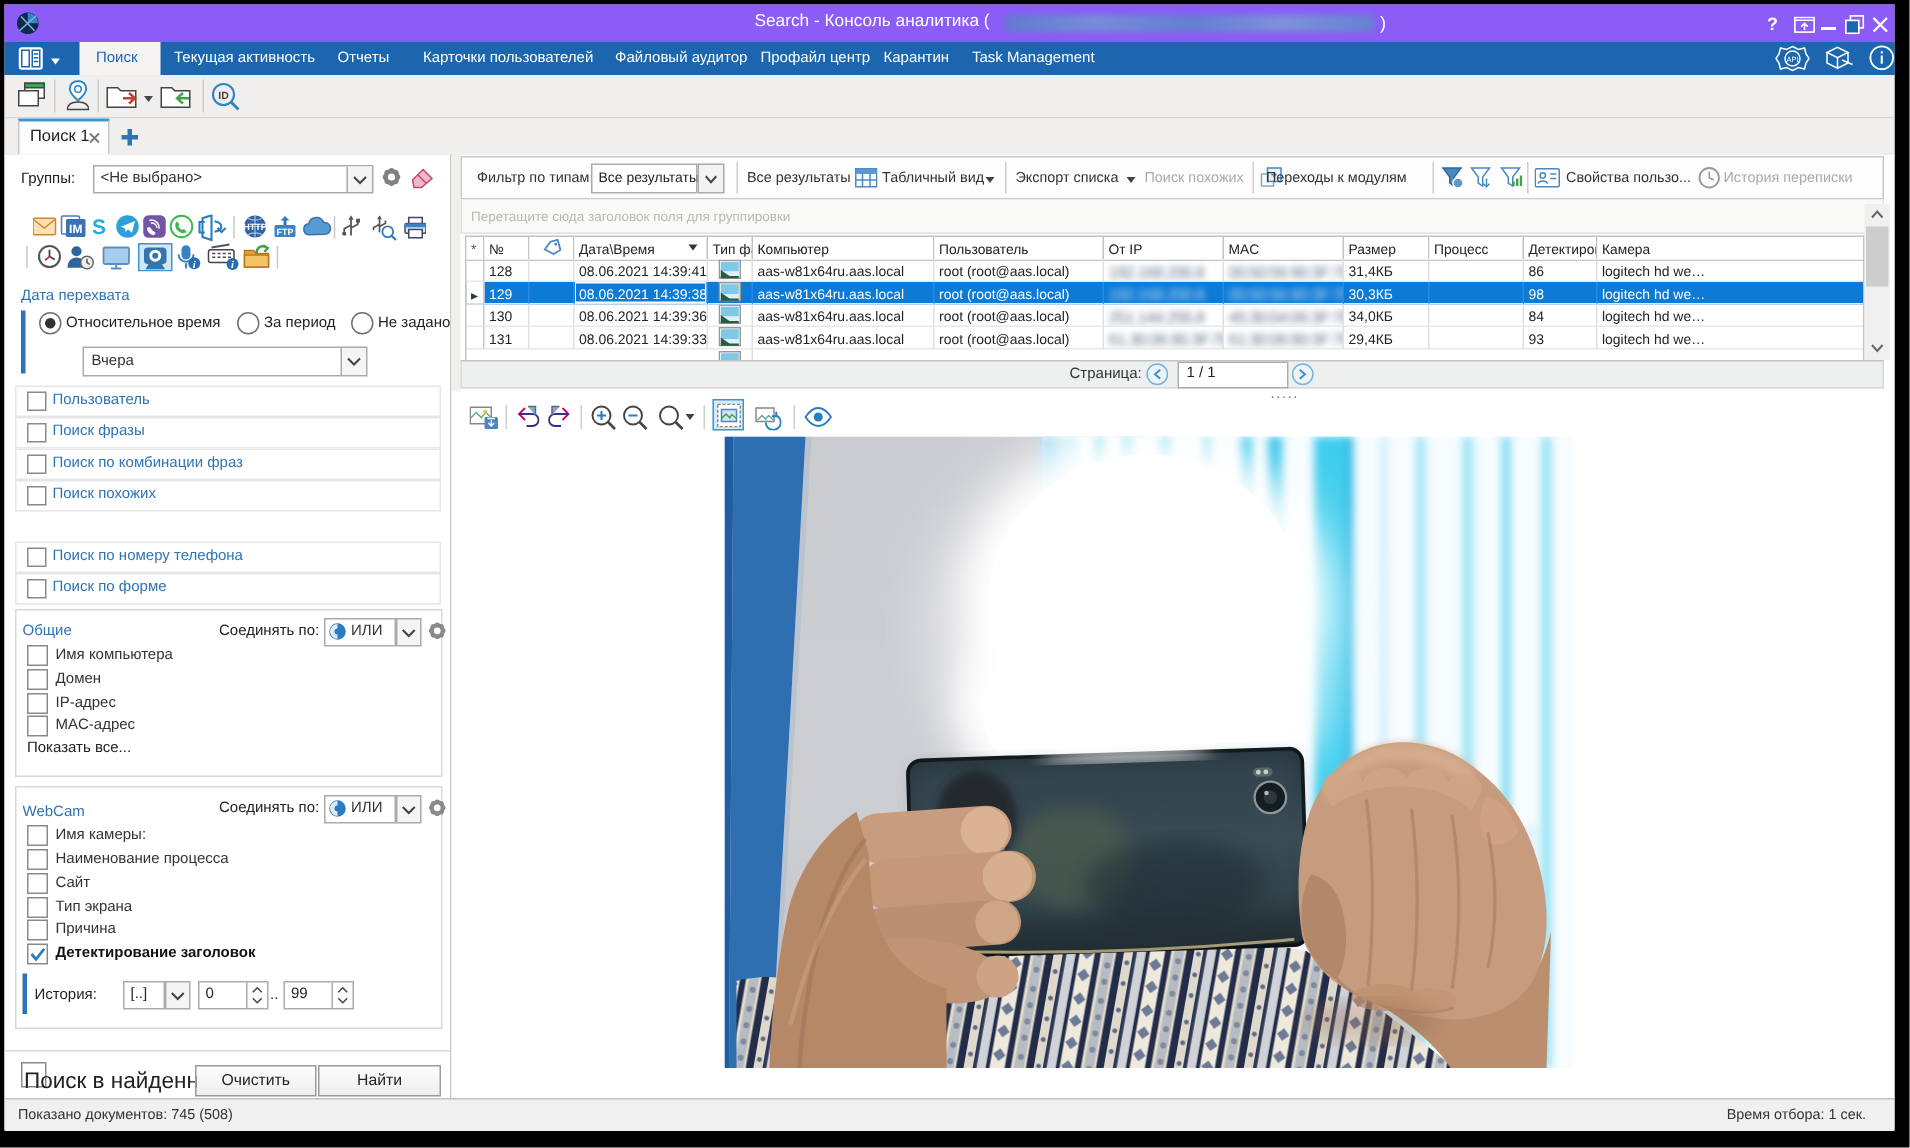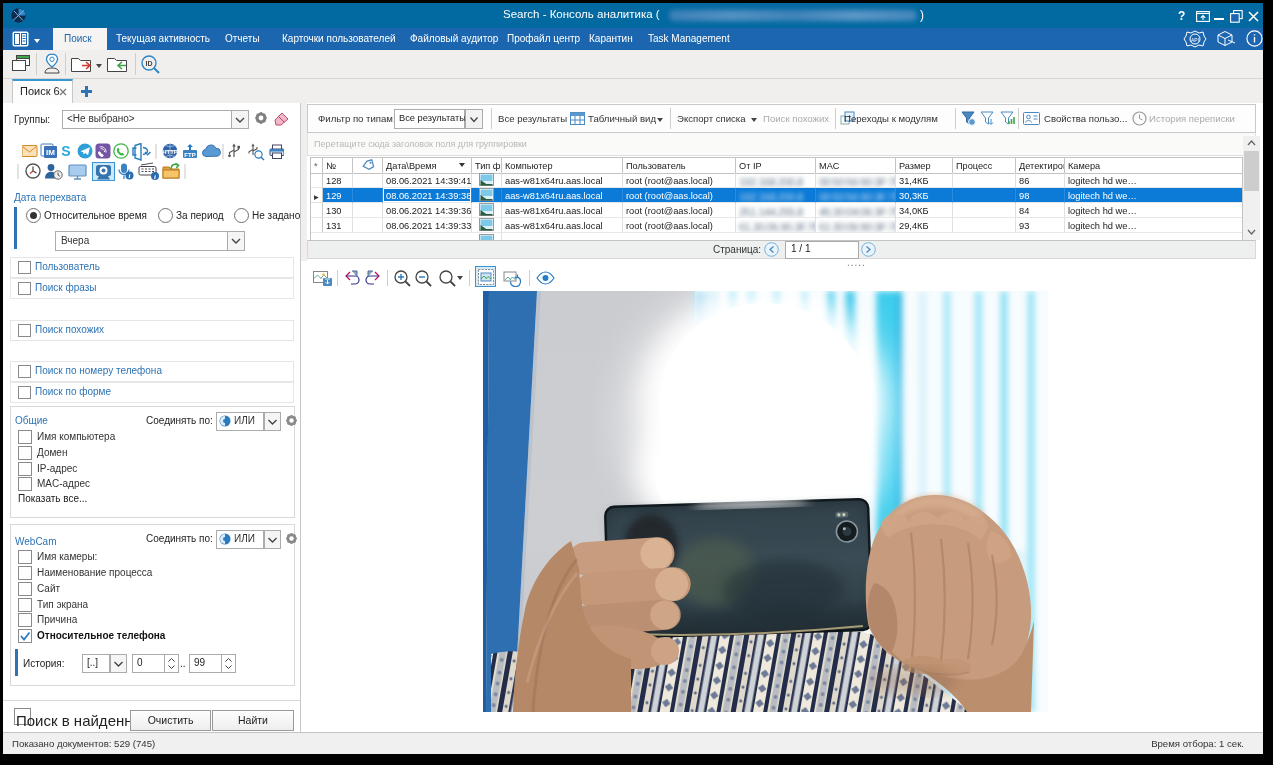--- a/index.html
+++ b/index.html
@@ -1,19 +1,19 @@
 <!DOCTYPE html>
 <html><head><meta charset="utf-8">
 <style>
 html,body{margin:0;padding:0}
 body{width:1273px;height:765px;background:#000;position:relative;overflow:hidden;
  font-family:"Liberation Sans",sans-serif;font-size:10px;color:#222}
 .abs{position:absolute;white-space:nowrap}
 .win{position:absolute;left:3px;top:3px;width:1260px;height:750px;background:#f0efee}
-.titlebar{position:absolute;left:0;top:0;width:100%;height:25px;background:#0369a1}
+.titlebar{position:absolute;left:0;top:0;width:100%;height:25px;background:#8b5cf6}
 .menubar{position:absolute;left:0;top:25px;width:100%;height:22px;background:#1b66af}
 .menuitem{color:#fff;font-size:10px;position:absolute;top:5px;white-space:nowrap}
 .toolbar{position:absolute;left:0;top:47px;width:100%;height:28px;background:#f0efee;border-bottom:1px solid #d8d6d4}
 .tabrow{position:absolute;left:0;top:76px;width:100%;height:24px;background:#f0efee;border-bottom:1px solid #c9c7c5}
 .lpanel{position:absolute;left:0;top:100px;width:297px;height:629px;background:#fff;border-right:1px solid #c9c7c5}
 .rpanel{position:absolute;left:298px;top:100px;width:962px;height:629px;background:#fff}
 .statusbar{position:absolute;left:0;top:729px;width:100%;height:21px;background:#f0f0f0;border-top:1px solid #c5c3c1}
 .blue{color:#2e74b5}
 .cb{position:absolute;width:12px;height:12px;background:#fff;border:1px solid #8a8a8a}
 .combo{position:absolute;background:#fff;border:1px solid #ababab;font-size:10px;white-space:nowrap}
@@ -117,21 +117,21 @@
     <div class="sep" style="left:132px"></div>
     <svg class="abs" style="left:137px;top:4px" width="22" height="21" viewBox="0 0 22 21">
       <circle cx="9" cy="9" r="7" fill="none" stroke="#2e86c8" stroke-width="1.4"></circle>
       <path d="M14 14 L19 19" stroke="#2e86c8" stroke-width="2"></path>
       <text x="9" y="12" font-size="7" fill="#444" text-anchor="middle" font-family="Liberation Sans" font-weight="bold">ID</text>
     </svg>
   </div>
 
   <div class="tabrow">
     <div class="abs" style="left:9px;top:0px;width:61px;height:24px;background:#fdfdfd;border:1px solid #c9c7c5;border-top:2px solid #3a96d2;border-bottom:none;box-sizing:border-box"></div>
-    <div class="abs" style="left:17px;top:6px;font-size:11px">Поиск 6</div>
+    <div class="abs" style="left:17px;top:6px;font-size:11px">Поиск 1</div>
     <svg class="abs" style="left:56px;top:9px" width="8" height="8" viewBox="0 0 8 8">
         <path d="M1 1 L7 7 M7 1 L1 7" stroke="#777" stroke-width="1.2"></path>
       </svg>
     <svg class="abs" style="left:77px;top:6px" width="13" height="13" viewBox="0 0 13 13">
         <path d="M6.5 1 V12 M1 6.5 H12" stroke="#2e74b5" stroke-width="3"></path>
       </svg>
   </div>
 
   <div class="lpanel" id="lpanel">
     <div class="abs" style="left:11px;top:11px">Группы:</div>
@@ -242,20 +242,24 @@
           </svg></div>
     </div>
     <div class="abs cbrow" style="top:154px">
         <span class="cbx"></span>
         <span class="cbl">Пользователь</span>
       </div>
     <div class="abs cbrow" style="top:175px">
         <span class="cbx"></span>
         <span class="cbl">Поиск фразы</span>
       </div>
+    <div class="abs cbrow" style="top:196px">
+        <span class="cbx"></span>
+        <span class="cbl">Поиск по комбинации фраз</span>
+      </div>
     <div class="abs cbrow" style="top:217px">
         <span class="cbx"></span>
         <span class="cbl">Поиск похожих</span>
       </div>
     <div class="abs cbrow" style="top:279px">
         <span class="cbx"></span>
         <span class="cbl">Поиск по форме</span>
       </div>
     <div class="abs cbrow" style="top:258px">
         <span class="cbx"></span>
@@ -319,21 +323,21 @@
         <div class="abs" style="left:26px;top:26px;color:#333">Имя камеры:</div>
       <div class="cb" style="left:7px;top:41px"></div>
         <div class="abs" style="left:26px;top:42px;color:#333">Наименование процесса</div>
       <div class="cb" style="left:7px;top:57px"></div>
         <div class="abs" style="left:26px;top:58px;color:#333">Сайт</div>
       <div class="cb" style="left:7px;top:73px"></div>
         <div class="abs" style="left:26px;top:74px;color:#333">Тип экрана</div>
       <div class="cb" style="left:7px;top:88px"></div>
         <div class="abs" style="left:26px;top:89px;color:#333">Причина</div>
       <div class="cb" style="left:7px;top:104px"></div>
-        <div class="abs" style="left:26px;top:105px;color:#111;font-weight:bold">Относительное телефона</div>
+        <div class="abs" style="left:26px;top:105px;color:#111;font-weight:bold">Детектирование заголовок</div>
       <svg class="abs" style="left:7px;top:104px" width="14" height="14">
           <path d="M3 7 l3 3.5 l5.5 -7" fill="none" stroke="#2a7cc0" stroke-width="1.8"></path>
         </svg>
       <div class="abs" style="left:4px;top:124px;width:3px;height:27px;background:#2e74b5"></div>
       <div class="abs" style="left:12px;top:133px">История:</div>
       <div class="combo" style="left:71px;top:129px;width:26px;height:17px">
           <div class="abs" style="left:4px;top:2px">[..]</div>
         </div>
       <div class="combo" style="left:99px;top:129px;width:15px;height:17px;background:#f5f5f5"><svg width="15" height="17">
             <path d="M3.5 7 l4 4 l4 -4" fill="none" stroke="#444" stroke-width="1.4"></path>
@@ -769,16 +773,16 @@
         <ellipse cx="468" cy="376" rx="20" ry="8" fill="#c09474" opacity="0.7"></ellipse>
       </g>
 
       <ellipse cx="430" cy="390" rx="45" ry="14" fill="#8a6248" opacity="0.3" filter="url(#b6)"></ellipse>
     </svg>
     </div>
 
   </div>
 
   <div class="statusbar">
-    <div class="abs" style="left:9px;top:5px;font-size:9.6px;color:#333">Показано документов:  529 (745)</div>
+    <div class="abs" style="left:9px;top:5px;font-size:9.6px;color:#333">Показано документов:  745 (508)</div>
     <div class="abs" style="right:19px;top:5px;font-size:9.6px;color:#333">Время отбора: 1 сек.</div>
   </div>
 </div>
 
 </body></html>

